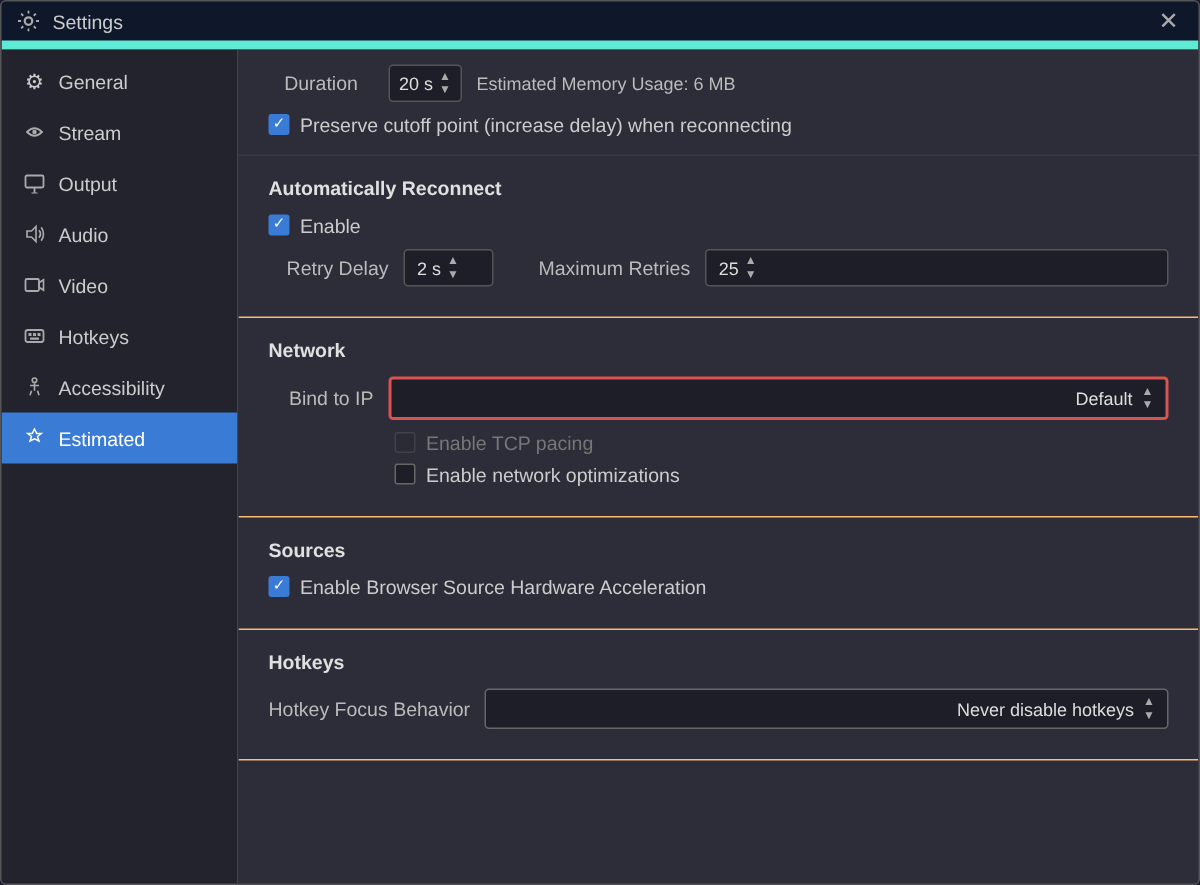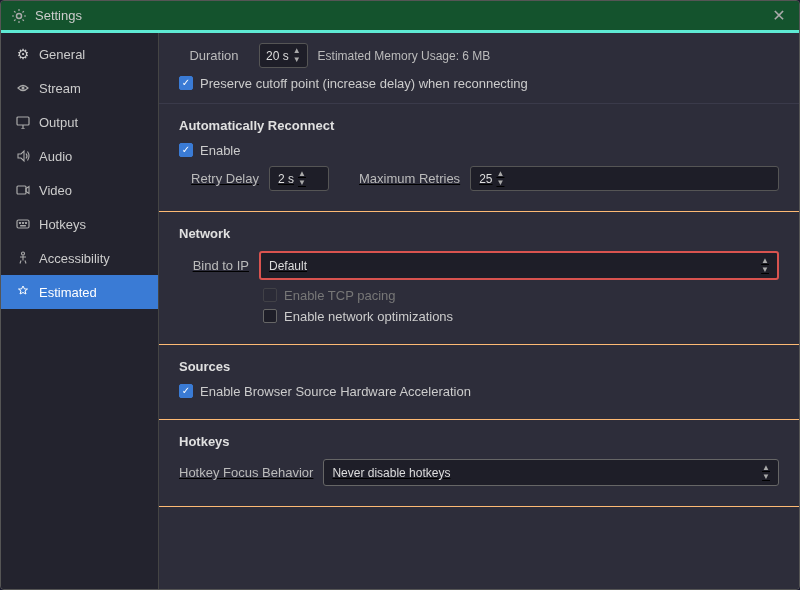--- a/index.html
+++ b/index.html
@@ -20,27 +20,27 @@
       height: 590px;
       background: #2d2d3a;
       border: 1px solid #555;
       display: flex;
       flex-direction: column;
       border-radius: 4px;
       overflow: hidden;
     }
 
     .titlebar {
-      background: #14532d;
+      background: #0f172a;
       height: 32px;
       display: flex;
       align-items: center;
       justify-content: space-between;
       padding: 0 10px;
-      border-bottom: 3px solid #5eead4;
+      border-bottom: 6px solid #5eead4;
       flex-shrink: 0;
     }
 
     .titlebar-left {
       display: flex;
       align-items: center;
       gap: 8px;
       color: #ccc;
       font-size: 13px;
     }
@@ -227,42 +227,41 @@
 
     .cb-label.disabled {
       color: #777;
     }
 
     .form-row {
       display: flex;
       align-items: center;
       gap: 10px;
       margin-bottom: 8px;
-      text-decoration: underline;
     }
 
     .form-row:last-child { margin-bottom: 0; }
 
     .form-label {
       color: #bbb;
       font-size: 13px;
       text-align: right;
       white-space: nowrap;
     }
 
     .select-box {
       background: #1e1e28;
       border: 1px solid #666;
       border-radius: 3px;
       color: #ddd;
       font-size: 12px;
       padding: 4px 8px;
       display: flex;
       align-items: center;
-      justify-content: space-between;
+      justify-content: flex-end;
       cursor: pointer;
       flex: 1;
     }
 
     .select-box-highlighted {
       border: 2px solid #d9534f;
     }
 
     .select-arrows {
       display: flex;

